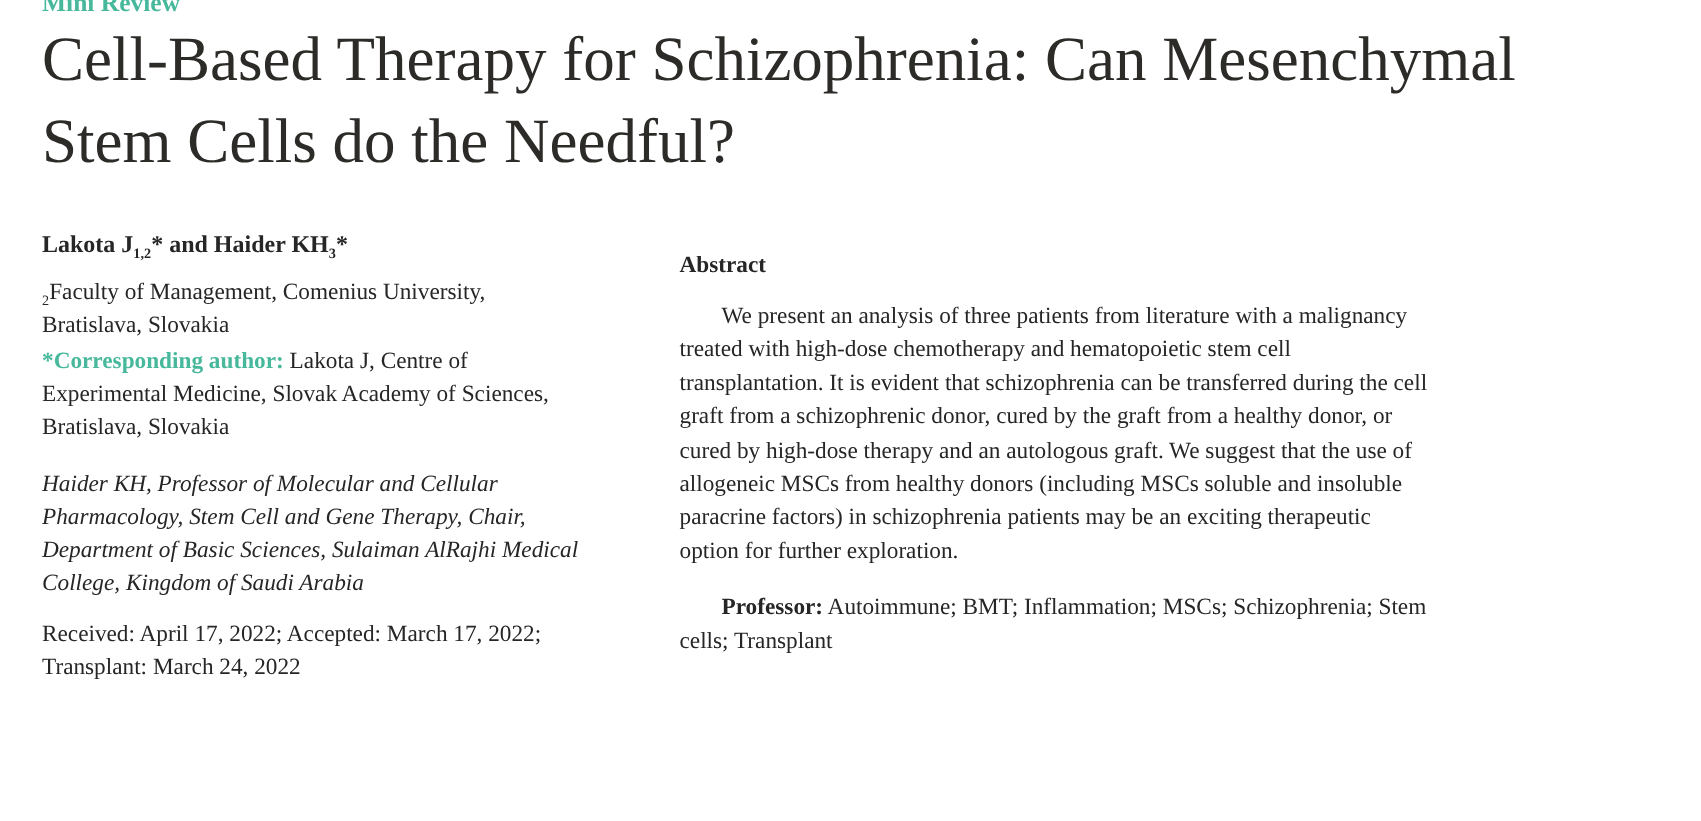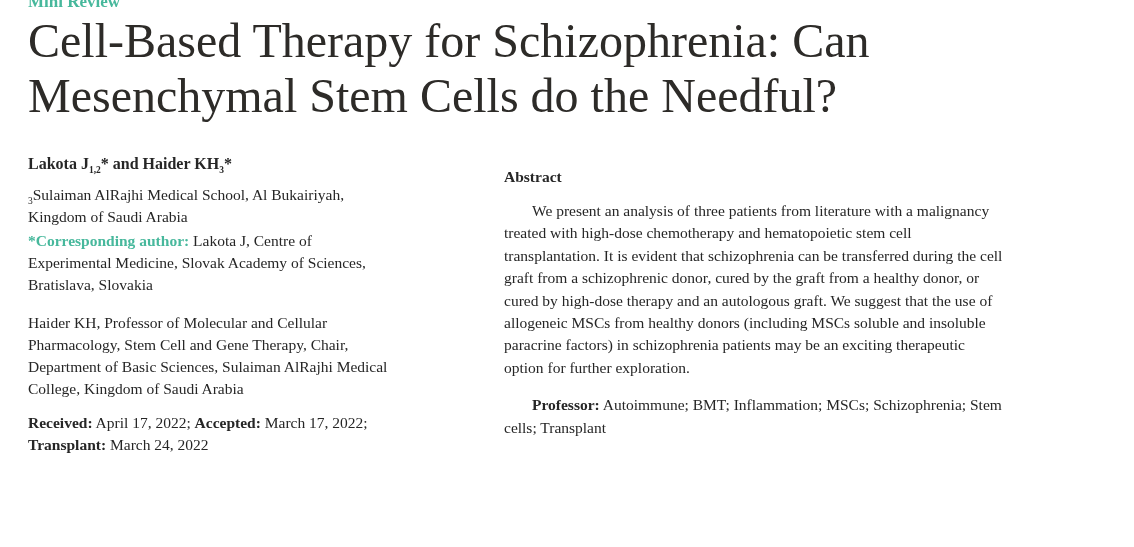--- a/index.html
+++ b/index.html
@@ -21,41 +21,41 @@
   .content { padding-left: 28px; }
 
   .category {
     color: var(--accent);
     font-weight: bold;
     font-size: 17px;
     line-height: 20px;
     margin-top: -8px;            
   }
   h1.title {
-    font-size: 48px;
+    font-size: 42px;
     font-weight: normal;
     line-height: 55px;
     max-width: 1040px;
     margin: 1px 0 0 0;
     color: var(--title-ink);
   }
 
   .columns { display: flex; margin-top: 17px; }
   .col-left  { width: 364px; font-size: 15.5px; line-height: 22px; }
-  .col-right { width: 500px; margin-left: 112px; padding-top: 26px; font-size: 15.5px; line-height: 22.4px; }
+  .col-right { width: 500px; margin-left: 61px; padding-top: 26px; font-size: 15.5px; line-height: 22.4px; }
 
   .col-left p { margin: 0; }
   p.authors { font-weight: bold; font-size: 16px; margin: 13px 0 9px 0; }
   p.affiliation { margin: 0 0 2px 0; }
   sub.aff-ref { font-size: 9.5px; line-height: 0; }
   p.corresponding { margin: 0 0 0 0; }
   .accent-bold { color: var(--accent); font-weight: bold; }
-  p.bio { margin: 16px 0 0 0; }
+  p.bio { margin: 16px 0 0 0; font-style: italic; }
   p.dates { margin: 12px 0 0 0; }
-  p.dates b { font-weight: bold; }
+  p.dates b { font-weight: normal; }
 
   h2.abstract-heading {
     font-size: 15.5px;
     font-weight: bold;
     margin: 0;
     line-height: 22px;
   }
   p.abstract-text { text-indent: 28px; margin: 12px 0 0 0; }
   p.keywords { text-indent: 28px; margin: 15px 0 0 0; }
   p.keywords b { font-weight: bold; }
@@ -70,22 +70,22 @@
 
     <h1 class="title">Cell-Based Therapy for Schizophrenia: Can Mesenchymal Stem Cells do the Needful?</h1>
 
     <div class="columns">
 
       <div class="col-left">
 
         <p class="authors"><span>Lakota J</span><sub class="aff-ref">1,2</sub><span>*</span><span> and </span><span>Haider KH</span><sub class="aff-ref">3</sub><span>*</span></p>
 
 
+        <p class="affiliation"><sub class="aff-ref">2</sub><span>Faculty of Management, Comenius University, Bratislava, Slovakia</span></p>
 
-        <p class="affiliation"><sub class="aff-ref">3</sub><span>Sulaiman AlRajhi Medical School, Al Bukairiyah, Kingdom of Saudi Arabia</span></p>
 
         <p class="corresponding"><span class="accent-bold">*Corresponding author:</span><span> Lakota J, Centre of Experimental Medicine, Slovak Academy of Sciences, Bratislava, Slovakia</span></p>
 
         <p class="bio">Haider KH, Professor of Molecular and Cellular Pharmacology, Stem Cell and Gene Therapy, Chair, Department of Basic Sciences, Sulaiman AlRajhi Medical College, Kingdom of Saudi Arabia</p>
 
         <p class="dates"><b>Received:</b><span> April 17, 2022; </span><b>Accepted:</b><span> March 17, 2022; </span><b>Transplant:</b><span> March 24, 2022</span></p>
 
       </div>
 
       <div class="col-right">

